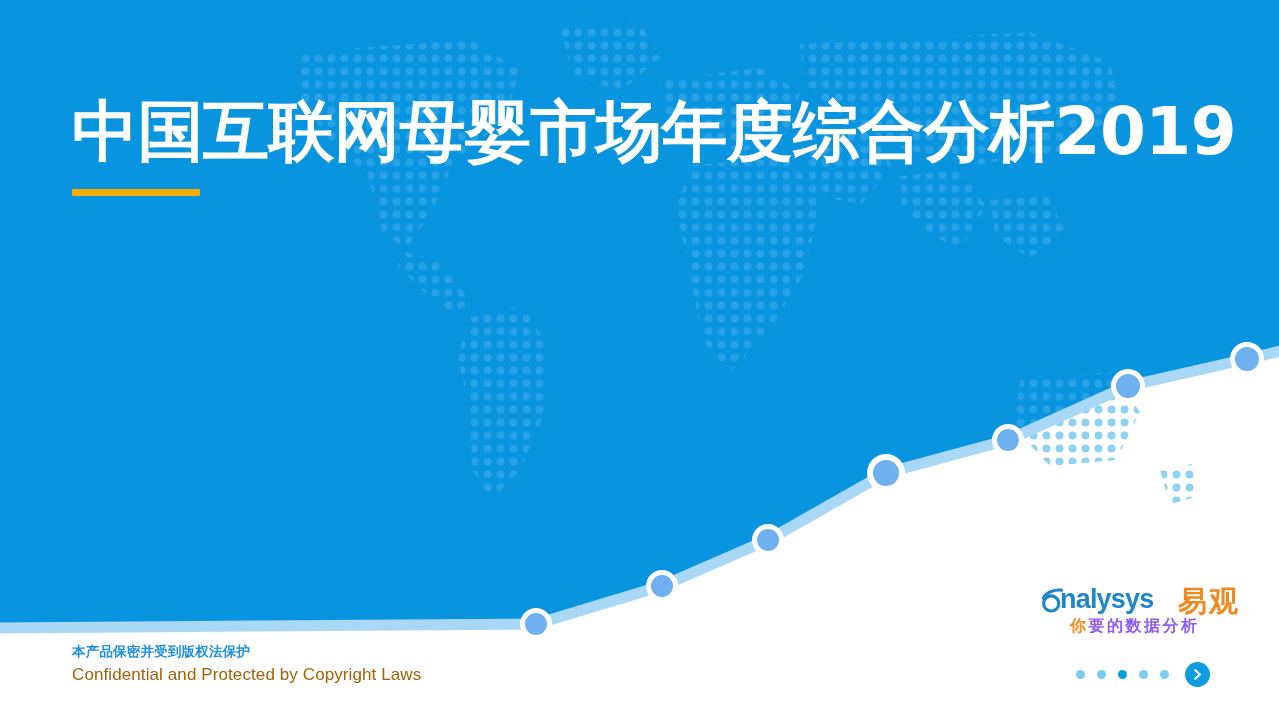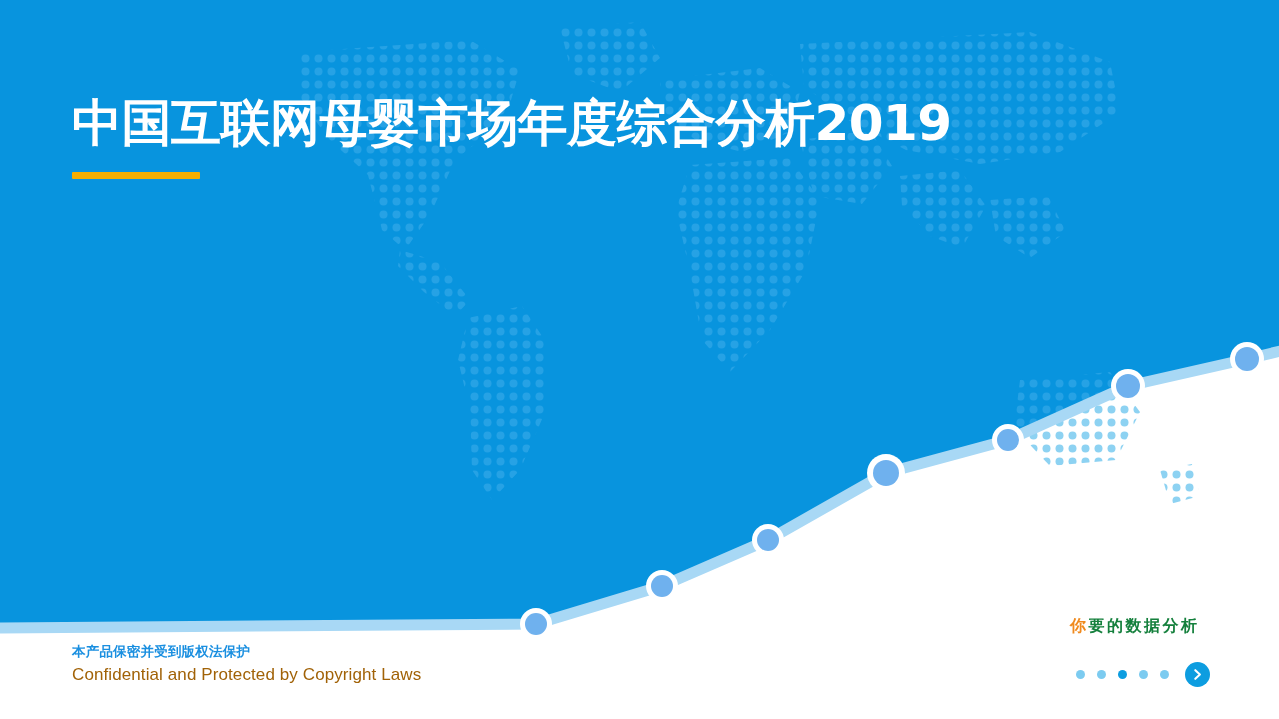--- a/index.html
+++ b/index.html
@@ -27,21 +27,21 @@
 
   
   #title-block {
     position:absolute;
     left:72px;
     top:96px;
     width:1140px;
     z-index:20;
   }
   #slide-title {
-    font-size:50px;
+    font-size:66px;
     line-height:1.08;
     font-weight:bold;
     color:#ffffff;
     letter-spacing:-0.5px;
     white-space:nowrap;
     font-family:"DejaVu Sans","Liberation Sans",sans-serif;
   }
   #title-rule {
     margin-top:22px;
     width:128px;
@@ -103,21 +103,21 @@
   }
   #brand-tagline {
     position:absolute;
     left:32px; top:30px;
     font-size:16px;
     letter-spacing:2.5px;
     white-space:nowrap;
     font-family:"DejaVu Sans","Liberation Sans",sans-serif;
   }
   #brand-tagline .t-first { color:#F08A1E; font-weight:bold; }
-  #brand-tagline .t-rest  { color:#15803d; font-weight:bold; }
+  #brand-tagline .t-rest  { color:#8b5cf6; font-weight:bold; }
 
   
   #pager {
     position:absolute;
     left:1076px;
     top:661px;
     height:26px;
     display:flex;
     align-items:center;
     gap:12px;
@@ -251,20 +251,30 @@
     <div id="slide-title">中国互联网母婴市场年度综合分析2019</div>
     <div id="title-rule"></div>
   </div>
 
   <div id="confidential">
     <div class="cn">本产品保密并受到版权法保护</div>
     <div class="en">Confidential and Protected by Copyright Laws</div>
   </div>
 
   <div id="brand">
+    <div id="brand-row">
+      <span id="brand-mark">
+        <svg width="28" height="28" viewBox="0 0 28 28" xmlns="http://www.w3.org/2000/svg">
+          <path d="M23.5,3.2 C16.5,2.2 8.5,5.2 5.2,11.2" fill="none" stroke="#1F86C9" stroke-width="3.2" stroke-linecap="round"></path>
+          <circle cx="13.2" cy="16.4" r="7.6" fill="none" stroke="#1F86C9" stroke-width="3.2"></circle>
+        </svg>
+      </span>
+      <span id="brand-word">nalysys</span>
+      <span id="brand-cn">易观</span>
+    </div>
     <div id="brand-tagline">
       <span class="t-first">你</span><span class="t-rest">要的数据分析</span>
     </div>
   </div>
 
   <div id="pager">
     <span class="dot"></span>
     <span class="dot"></span>
     <span class="dot active"></span>
     <span class="dot"></span>

